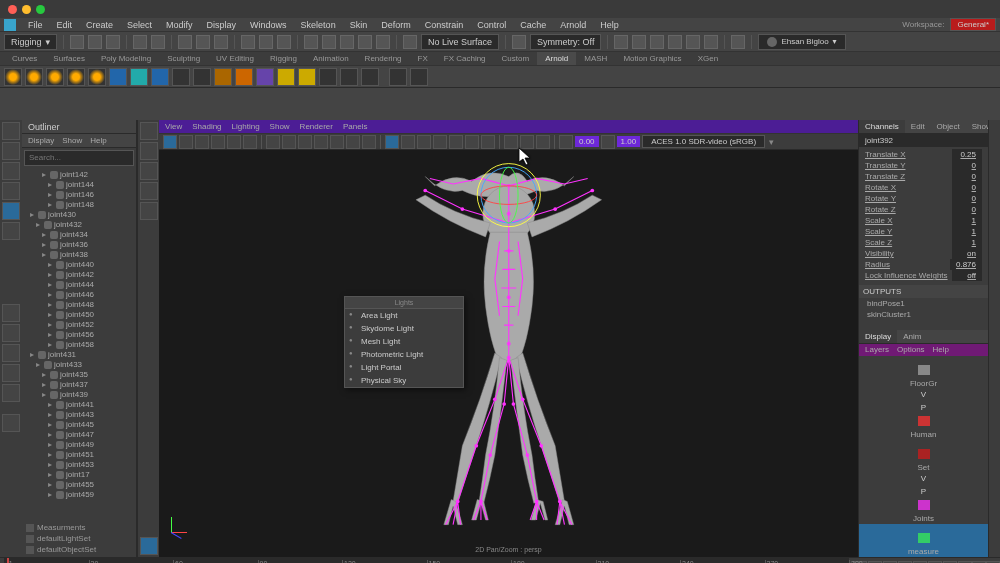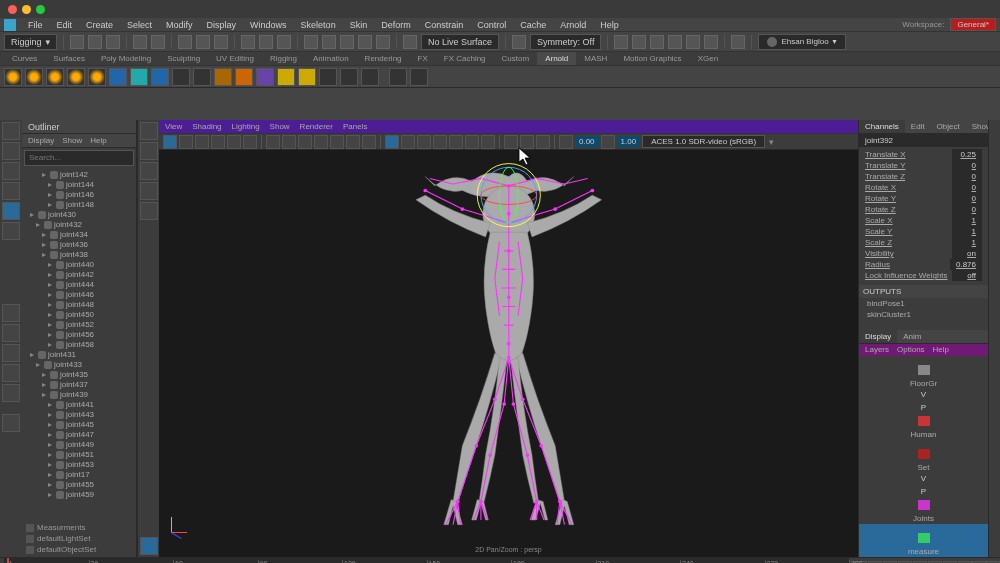--- a/index.html
+++ b/index.html
@@ -66,21 +66,21 @@
 .tree-bottom { padding: 2px; }
 .tree-bottom .item { display: flex; align-items: center; gap: 3px; font-size: 8px; color: #999; padding: 1px 2px; }
 .tree-bottom .chk { width: 8px; height: 8px; background: #555; }
 
 
 .viewport-container { flex: 1; display: flex; flex-direction: column; background: #2a2a2a; }
 .vp-menu { height: 14px; background: #4c1d95; display: flex; gap: 10px; padding: 2px 6px; font-size: 8px; color: #aaa; border-bottom: 1px solid #333; }
 .vp-tools { height: 16px; background: #3c3c3c; display: flex; align-items: center; padding: 0 4px; gap: 2px; border-bottom: 1px solid #2a2a2a; }
 .vp-tools .vptool { width: 14px; height: 14px; background: #444; border: 1px solid #555; }
 .vp-tools .vptool.on { background: #2a6a9a; }
-.vp-tools .num { background: #0c4a6e; padding: 1px 4px; font-size: 8px; color: #ccc; }
+.vp-tools .num { background: #6d28d9; padding: 1px 4px; font-size: 8px; color: #ccc; }
 .vp-tools .aces { background: #2a2a2a; padding: 1px 8px; font-size: 8px; color: #ccc; border: 1px solid #555; }
 .viewport { flex: 1; background: #1a1a1a; position: relative; }
 .vp-footer { height: 12px; background: #1a1a1a; text-align: center; font-size: 7px; color: #888; padding-top: 1px; }
 .axis { position: absolute; left: 8px; bottom: 8px; width: 24px; height: 24px; }
 .axis .x { position: absolute; width: 16px; height: 1px; background: #f44; left: 4px; bottom: 4px; }
 .axis .y { position: absolute; width: 1px; height: 16px; background: #4f4; left: 4px; bottom: 4px; }
 .axis .z { position: absolute; width: 12px; height: 1px; background: #44f; left: 4px; bottom: 4px; transform: rotate(30deg); transform-origin: left; }
 
 
 .lightmenu { position: absolute; left: 185px; top: 146px; width: 120px; background: #3c3c3c; border: 1px solid #555; box-shadow: 2px 2px 6px rgba(0,0,0,0.5); }
@@ -599,20 +599,29 @@
           <circle r="34" stroke="#ff4"></circle>
         </g>
       </svg>
 
       <div class="axis">
         <div class="x"></div>
           <div class="y"></div>
           <div class="z"></div>
       </div>
 
+      <div class="lightmenu">
+        <div class="lightmenu-header">Lights</div>
+        <div class="lightmenu-item">Area Light</div>
+        <div class="lightmenu-item">Skydome Light</div>
+        <div class="lightmenu-item">Mesh Light</div>
+        <div class="lightmenu-item">Photometric Light</div>
+        <div class="lightmenu-item">Light Portal</div>
+        <div class="lightmenu-item">Physical Sky</div>
+      </div>
     </div>
     <div class="vp-footer">2D Pan/Zoom : persp</div>
   </div>
 
   <div class="rightpanel">
     <div class="chan-tabs">
       <span class="chan-tab active">Channels</span>
       <span class="chan-tab">Edit</span>
       <span class="chan-tab">Object</span>
       <span class="chan-tab">Show</span>

